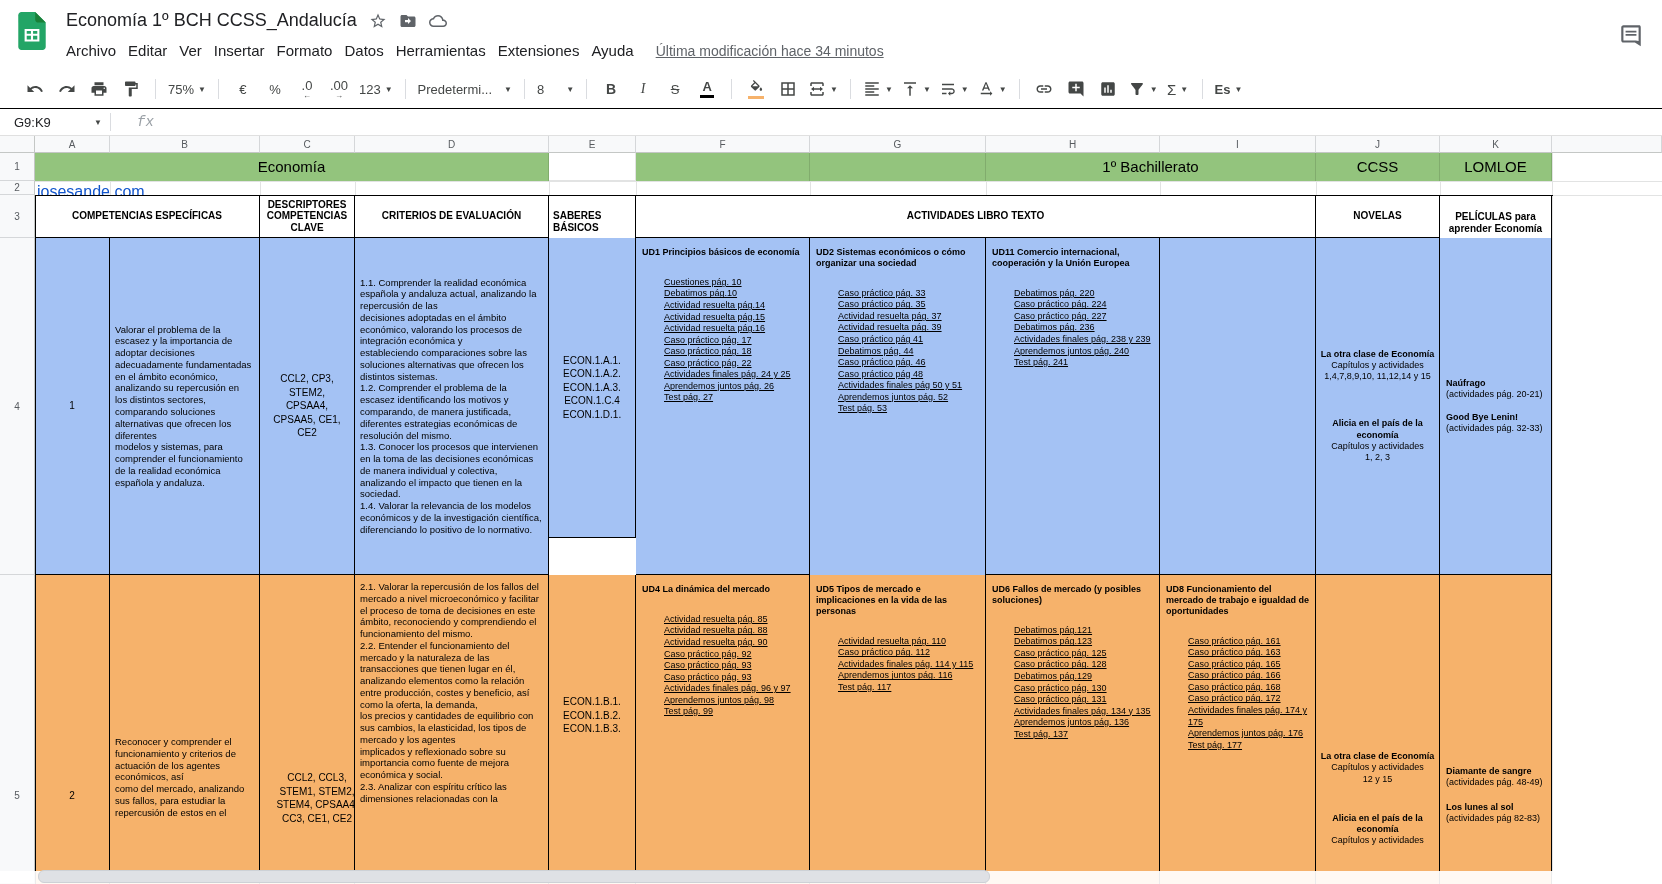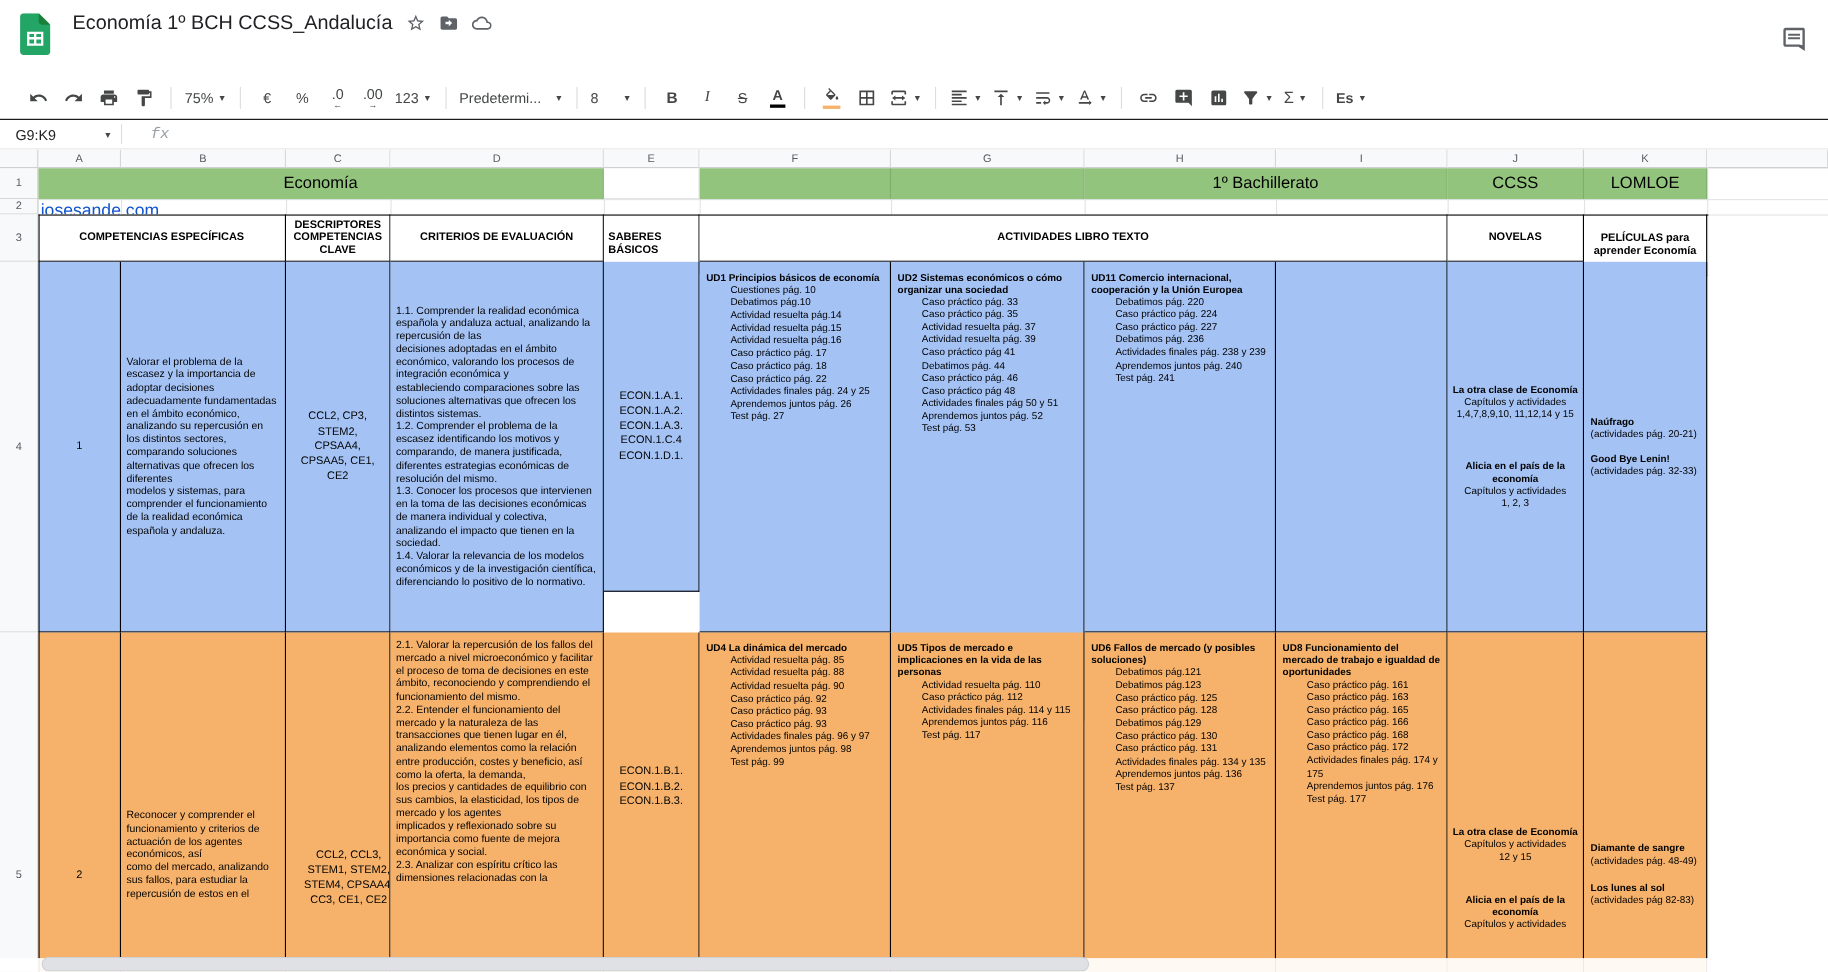--- a/index.html
+++ b/index.html
@@ -15,21 +15,21 @@
   .doc-title{font-size:18px;color:#202124;}
   .t-ic{color:#5f6368;display:flex;align-items:center;}
   .menubar{position:absolute;left:60px;top:40px;display:flex;align-items:center;font-size:15px;color:#202124;}
   .menu-item{padding:2px 6px;border-radius:4px;cursor:pointer;}
   .last-mod{margin-left:16px;color:#5f6368;text-decoration:underline;font-size:14px;}
   .top-right-ic{position:absolute;right:18px;top:22px;color:#5f6368;}
   .top-right-ic svg{width:26px;height:26px;}
 
   
   .toolbar{position:absolute;top:70px;left:0;right:0;height:38px;background:#fff;
-           border-bottom:5px solid #000000;display:flex;align-items:center;padding-left:20px;color:#444746;}
+           border-bottom:1px solid #000000;display:flex;align-items:center;padding-left:20px;color:#444746;}
   .tb{display:flex;align-items:center;gap:2px;}
   .tbtn{height:26px;min-width:24px;padding:0 3px;display:flex;align-items:center;justify-content:center;
         border-radius:4px;font-size:13px;color:#444746;cursor:pointer;position:relative;}
   .tbtn.txt{font-size:13px;}
   .sep{width:1px;height:20px;background:#dadce0;margin:0 7px;}
   .chev{font-size:8px;margin-left:4px;color:#444746;}
   .bold-b{font-weight:bold;font-size:14px;}
   .italic-i{font-style:italic;font-family:"Liberation Serif",serif;font-size:14px;}
   .strike-s{text-decoration:line-through;font-size:13px;}
   .a-color{font-size:13px;font-weight:bold;line-height:1;display:flex;flex-direction:column;align-items:center;}
@@ -73,21 +73,21 @@
   .blue{background:#a4c2f4;}
   .orange{background:#f6b26b;}
   .pre{white-space:pre-line;}
   .vcenter{display:flex;align-items:center;}
   .hcenter{justify-content:center;text-align:center;}
   .padbox{padding:4px 5px;}
   .num-cell{display:flex;justify-content:center;font-size:10px;}
   .codes{font-size:10px;line-height:1.35;text-align:center;width:100%;}
   .ud{padding:9px 4px 4px 6px;}
   .ud-title{font-weight:bold;font-size:9px;line-height:1.22;}
-  .ud-lines{font-size:9px;line-height:1.28;margin-left:22px;margin-top:0;}
+  .ud-lines{font-size:9px;line-height:1.28;margin-left:22px;margin-top:19px;text-decoration:underline;}
   .nov{display:flex;flex-direction:column;align-items:center;text-align:center;font-size:9px;line-height:1.25;}
   .nov.leftal{align-items:flex-start;text-align:left;padding-left:6px;}
   .nov-t{font-weight:bold;}
   .link{color:#1155cc;text-decoration:underline;font-size:16px;white-space:nowrap;}
   .tbl-outline{position:absolute;left:35px;top:59px;width:1517px;height:700px;
                border-left:1px solid #000;border-top:1px solid #000;pointer-events:none;}
 
   
   .hscroll-track{position:absolute;left:0;right:0;bottom:0;height:13px;background:rgba(255,255,255,0.92);}
   .hscroll-thumb{position:absolute;left:38px;bottom:1px;width:950px;height:11px;background:#dfe1e5;
@@ -115,20 +115,32 @@
       <svg class="ic" viewBox="0 0 24 24">
           <path d="M20 6h-8l-2-2H4c-1.1 0-2 .9-2 2v12c0 1.1.9 2 2 2h16c1.1 0 2-.9 2-2V8c0-1.1-.9-2-2-2zm-8 10v-2.5H8v-3h4V8l4 4-4 4z"></path>
         </svg>
     </span>
     <span class="t-ic">
       <svg class="ic" viewBox="0 0 24 24">
           <path d="M19.35 10.04C18.67 6.59 15.64 4 12 4 9.11 4 6.6 5.64 5.35 8.04 2.34 8.36 0 10.91 0 14c0 3.31 2.69 6 6 6h13c2.76 0 5-2.24 5-5 0-2.64-2.05-4.78-4.65-4.96zM19 18H6c-2.21 0-4-1.79-4-4s1.79-4 4-4h.71C7.37 7.69 9.48 6 12 6c3.04 0 5.5 2.46 5.5 5.5v.5H19c1.66 0 3 1.34 3 3s-1.34 3-3 3z"></path>
         </svg>
     </span>
   </div>
+  <nav class="menubar">
+    <span class="menu-item">Archivo</span>
+    <span class="menu-item">Editar</span>
+    <span class="menu-item">Ver</span>
+    <span class="menu-item">Insertar</span>
+    <span class="menu-item">Formato</span>
+    <span class="menu-item">Datos</span>
+    <span class="menu-item">Herramientas</span>
+    <span class="menu-item">Extensiones</span>
+    <span class="menu-item">Ayuda</span>
+    <span class="last-mod">Última modificación hace 34 minutos</span>
+  </nav>
   <span class="top-right-ic">
     <svg viewBox="0 0 24 24" fill="currentColor">
         <path d="M20 3H5C3.9 3 3 3.9 3 5v12c0 1.1.9 2 2 2h10.6L21 22.4V5c0-1.1-.45-2-1-2zM19 17.6l-2.6-.6H5V5h14v12.6zM7 8h10v1.7H7V8zm0 3h10v1.7H7v-1.7z"></path>
       </svg>
   </span>
 </header>
 
 <div class="toolbar">
   <div class="tb">
     <span class="tbtn">

